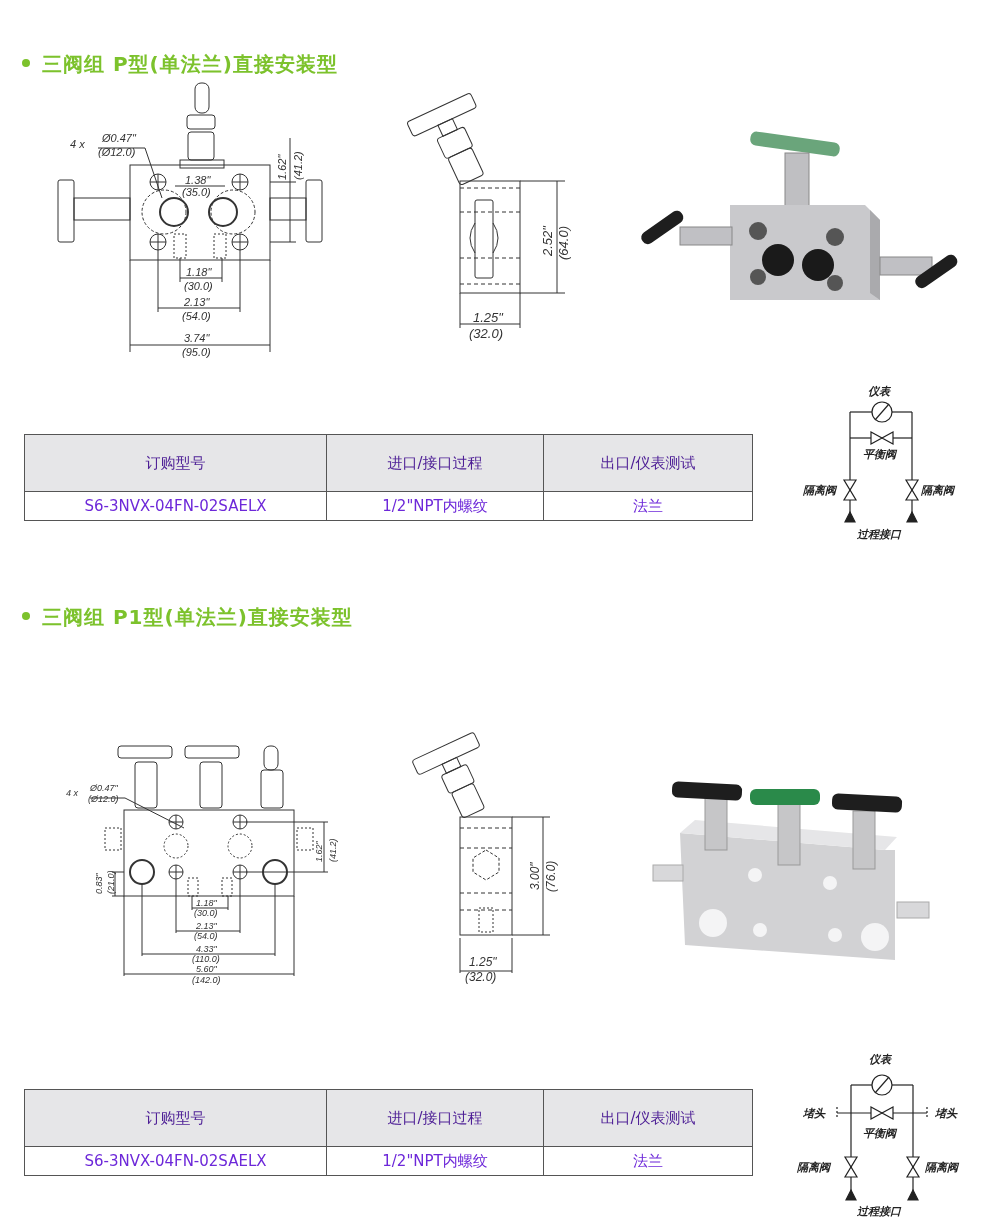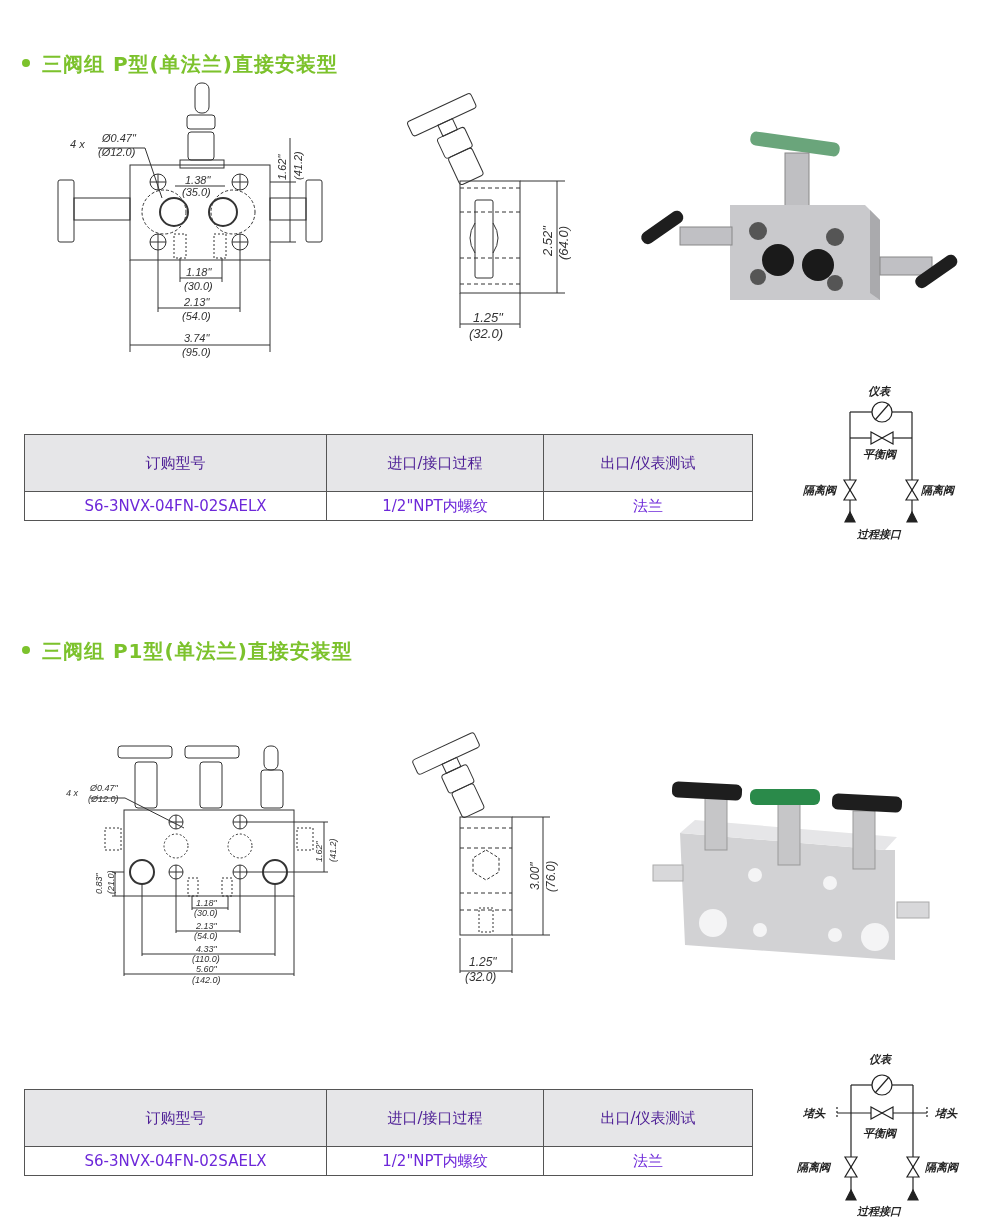--- a/index.html
+++ b/index.html
@@ -185,21 +185,21 @@
   <polygon points="111,100 123,100 117,110" fill="#fff"></polygon>
       <polygon points="111,120 123,120 117,110" fill="#fff"></polygon>
   <text class="schem-label" stroke="none" x="8" y="114">隔离阀</text>
   <text class="schem-label" stroke="none" x="126" y="114">隔离阀</text>
   <polygon points="50,142 60,142 55,132" fill="#222"></polygon>
   <polygon points="112,142 122,142 117,132" fill="#222"></polygon>
   <text class="schem-label" stroke="none" x="62" y="158">过程接口</text>
 </svg>
 </div>
 
-<div class="title" style="top:638px;">
+<div class="title" style="top:604px;">
   <span class="dot"></span><span>三阀组  P1型(单法兰)直接安装型</span>
 </div>
 
 <div class="drawing" style="left:60px; top:738px;">
 <svg width="300" height="255" viewBox="0 0 300 255" stroke="#333" fill="none" stroke-width="1">
 
   <rect x="58" y="8" width="54" height="12" rx="3"></rect>
   <rect x="125" y="8" width="54" height="12" rx="3"></rect>
   <rect x="204" y="8" width="14" height="24" rx="6"></rect>
   <rect x="75" y="24" width="22" height="46" rx="3"></rect>

